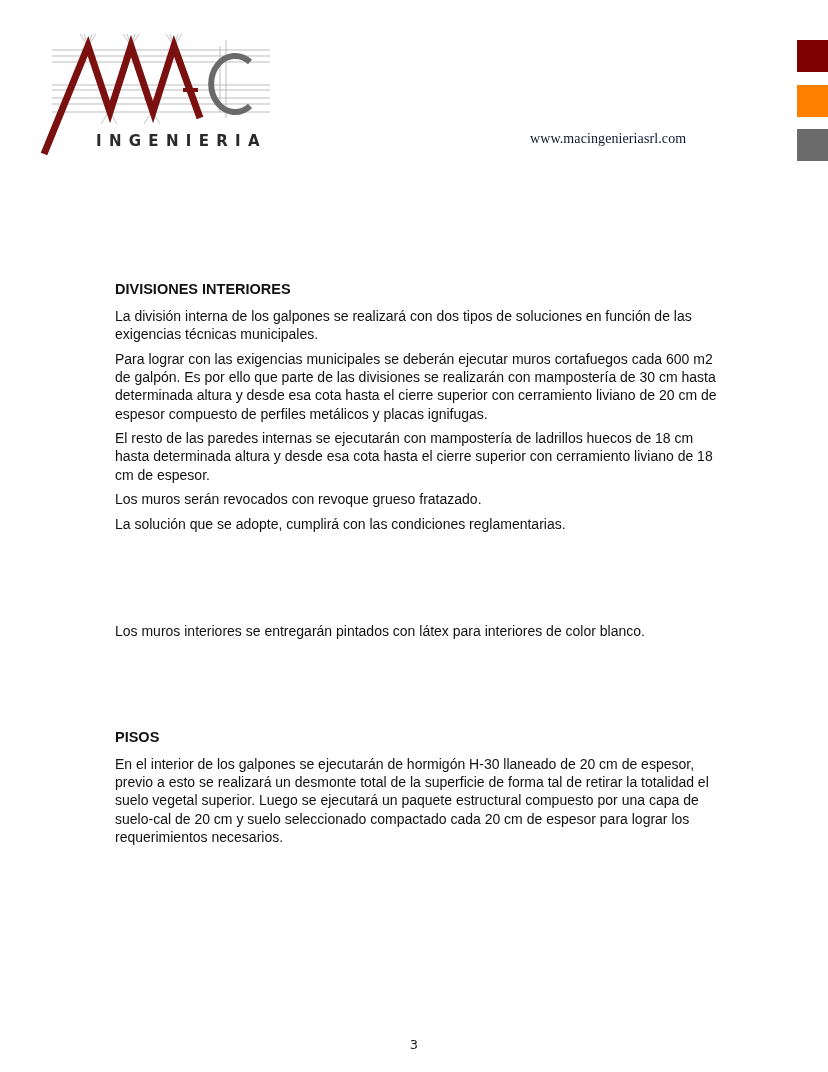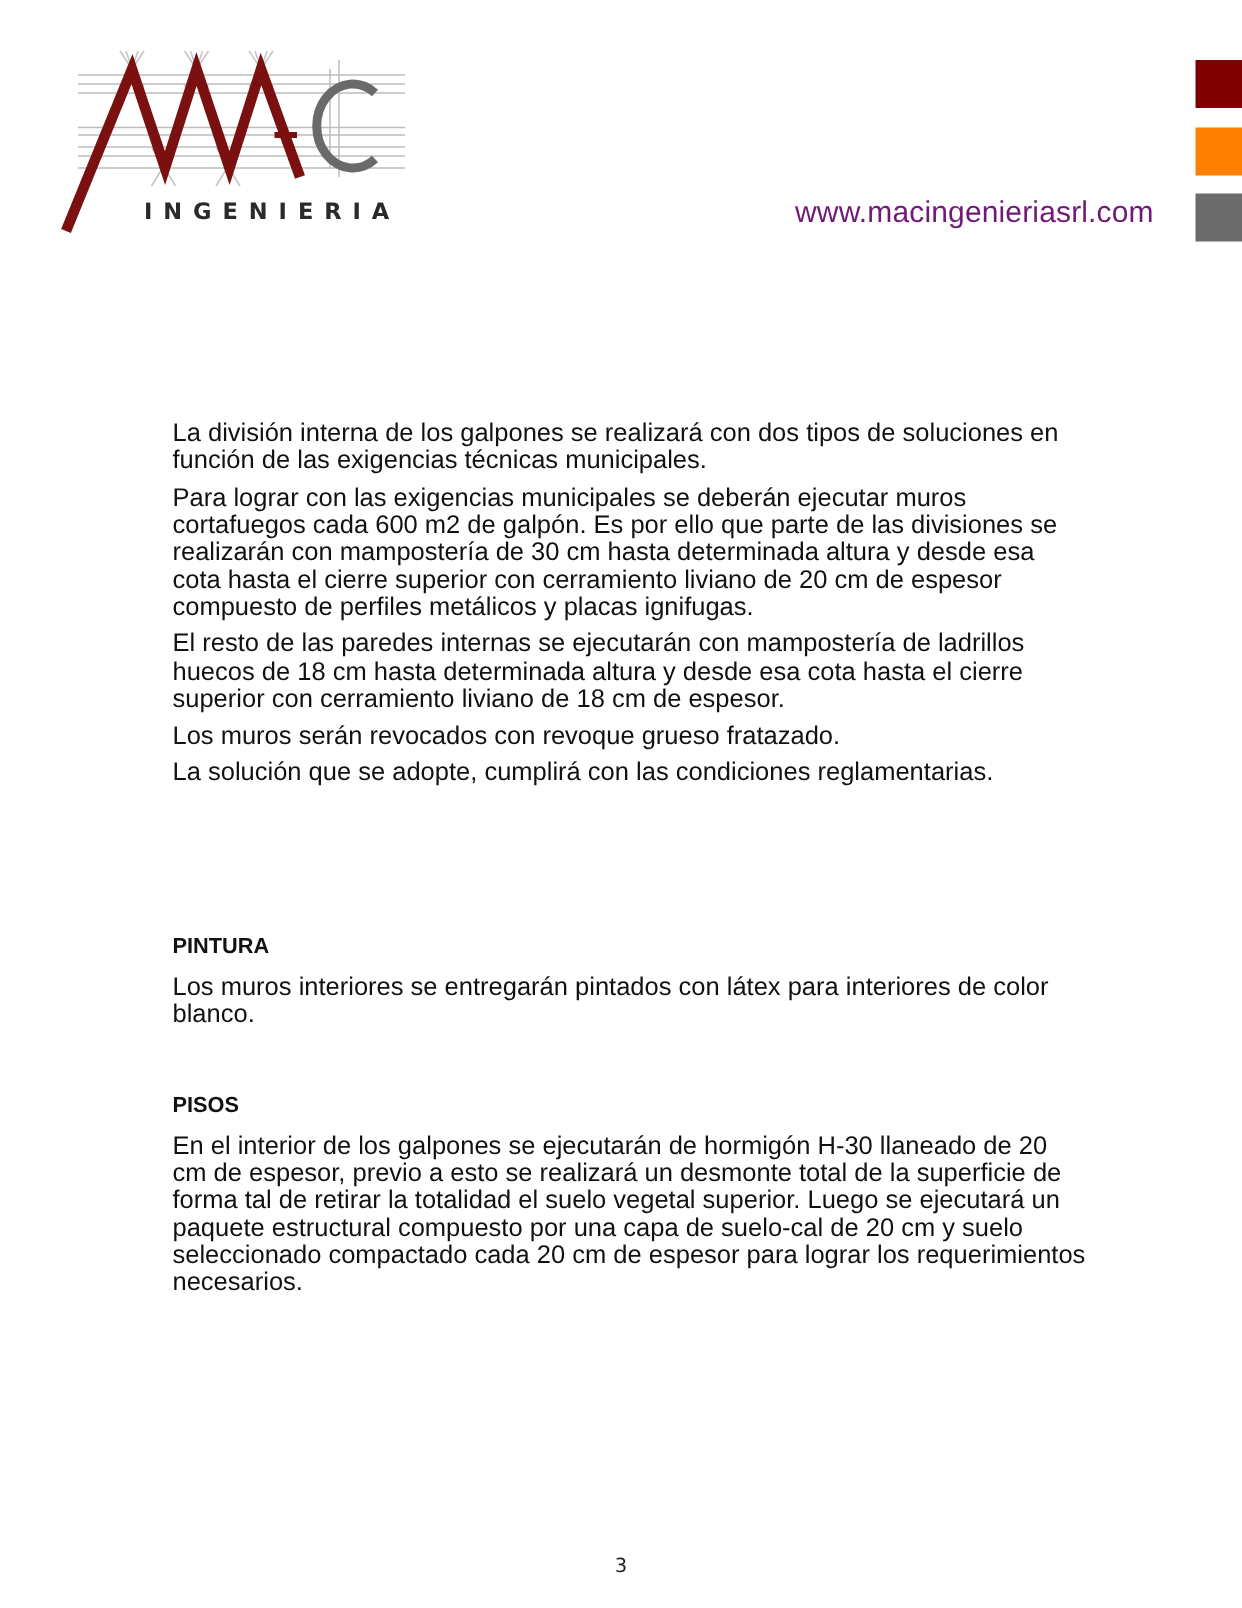--- a/index.html
+++ b/index.html
@@ -1,26 +1,26 @@
 <!DOCTYPE html>
 <html><head>
   <meta charset="utf-8">
   <style>
     html, body { margin: 0; padding: 0; background: #ffffff; }
     body { width: 828px; height: 1072px; position: relative; overflow: hidden; font-family: "Liberation Sans", sans-serif; color: #111; }
     .logo { position: absolute; left: 38px; top: 32px; width: 240px; height: 130px; }
     .logo svg { display: block; }
-    .website { position: absolute; left: 530px; top: 131px; font-family: Liberation Sans, sans-serif; font-size: 20px; color: #701a75; letter-spacing: 0.1px; }
+    .website { position: absolute; left: 530px; top: 131px; font-family: Liberation Serif, serif; font-size: 14px; color: #0f172a; letter-spacing: 0.1px; }
     .bar { position: absolute; left: 797px; width: 31px; height: 32px; }
     .bar.b1 { top: 40px; }
     .bar.b2 { top: 85px; }
     .bar.b3 { top: 129px; }
     .content { position: absolute; left: 115px; top: 280px; width: 610px; }
     .section-title { font-weight: bold; font-size: 14.5px; margin: 0 0 9px 0; line-height: 18px; }
-    .para { font-size: 17px; line-height: 18.2px; margin: 0 0 6.5px 0; }
+    .para { font-size: 14px; line-height: 18.2px; margin: 0 0 6.5px 0; }
     .section { position: absolute; left: 0; width: 610px; }
     .page-number { position: absolute; left: 0; width: 828px; top: 1037px; text-align: center; font-family: "DejaVu Sans", sans-serif; font-size: 13px; color: #222; }
   </style>
 </head>
 <body>
 
 <div class="logo">
   <svg width="240" height="130" viewBox="0 0 240 130">
 
     <g stroke="#bdbdbd" stroke-width="1">
@@ -67,29 +67,29 @@
 
 <div class="website">www.macingenieriasrl.com</div>
 
 <div class="bar b1" style="background: rgb(127, 0, 0);"></div>
 <div class="bar b2" style="background: rgb(255, 128, 0);"></div>
 <div class="bar b3" style="background: rgb(107, 107, 107);"></div>
 
 <div class="content">
 
   <div class="section" style="top:0px;">
+    <div class="section-title">DIVISIONES INTERIORES</div>
     <p class="para">La división interna de los galpones se realizará con dos tipos de soluciones en función de las exigencias técnicas municipales.</p>
     <p class="para">Para lograr con las exigencias municipales se deberán ejecutar muros cortafuegos cada 600 m2 de galpón. Es por ello que parte de las divisiones se realizarán con mampostería de 30 cm hasta determinada altura y desde esa cota hasta el cierre superior con cerramiento liviano de 20 cm de espesor compuesto de perfiles metálicos y placas ignifugas.</p>
     <p class="para">El resto de las paredes internas se ejecutarán con mampostería de ladrillos huecos de 18 cm hasta determinada altura y desde esa cota hasta el cierre superior con cerramiento liviano de 18 cm de espesor.</p>
     <p class="para">Los muros serán revocados con revoque grueso fratazado.</p>
     <p class="para">La solución que se adopte, cumplirá con las condiciones reglamentarias.</p>
   </div>
 
   <div class="section" style="top:342px;">
-    <div class="section-title">PINTURA</div>
     <p class="para">Los muros interiores se entregarán pintados con látex para interiores de color blanco.</p>
   </div>
 
   <div class="section" style="top:448px;">
     <div class="section-title">PISOS</div>
     <p class="para">En el interior de los galpones se ejecutarán de hormigón H-30 llaneado de 20 cm de espesor, previo a esto se realizará un desmonte total de la superficie de forma tal de retirar la totalidad el suelo vegetal superior. Luego se ejecutará un paquete estructural compuesto por una capa de suelo-cal de 20 cm y suelo seleccionado compactado cada 20 cm de espesor para lograr los requerimientos necesarios.</p>
   </div>
 
 </div>
 

